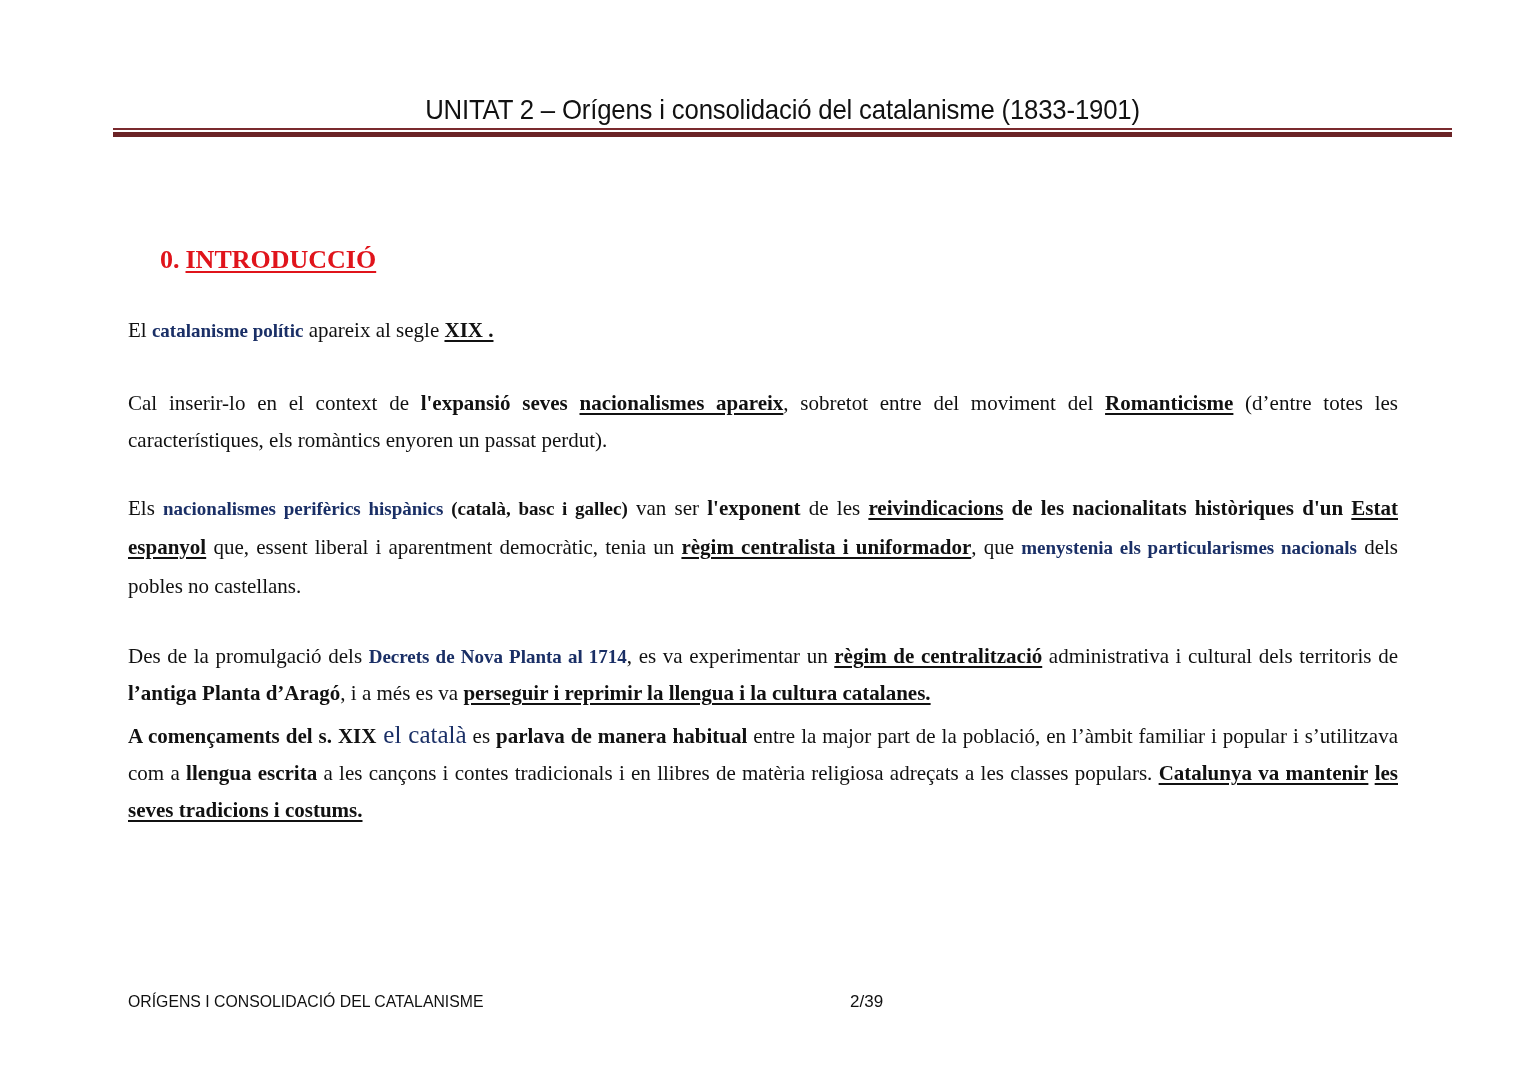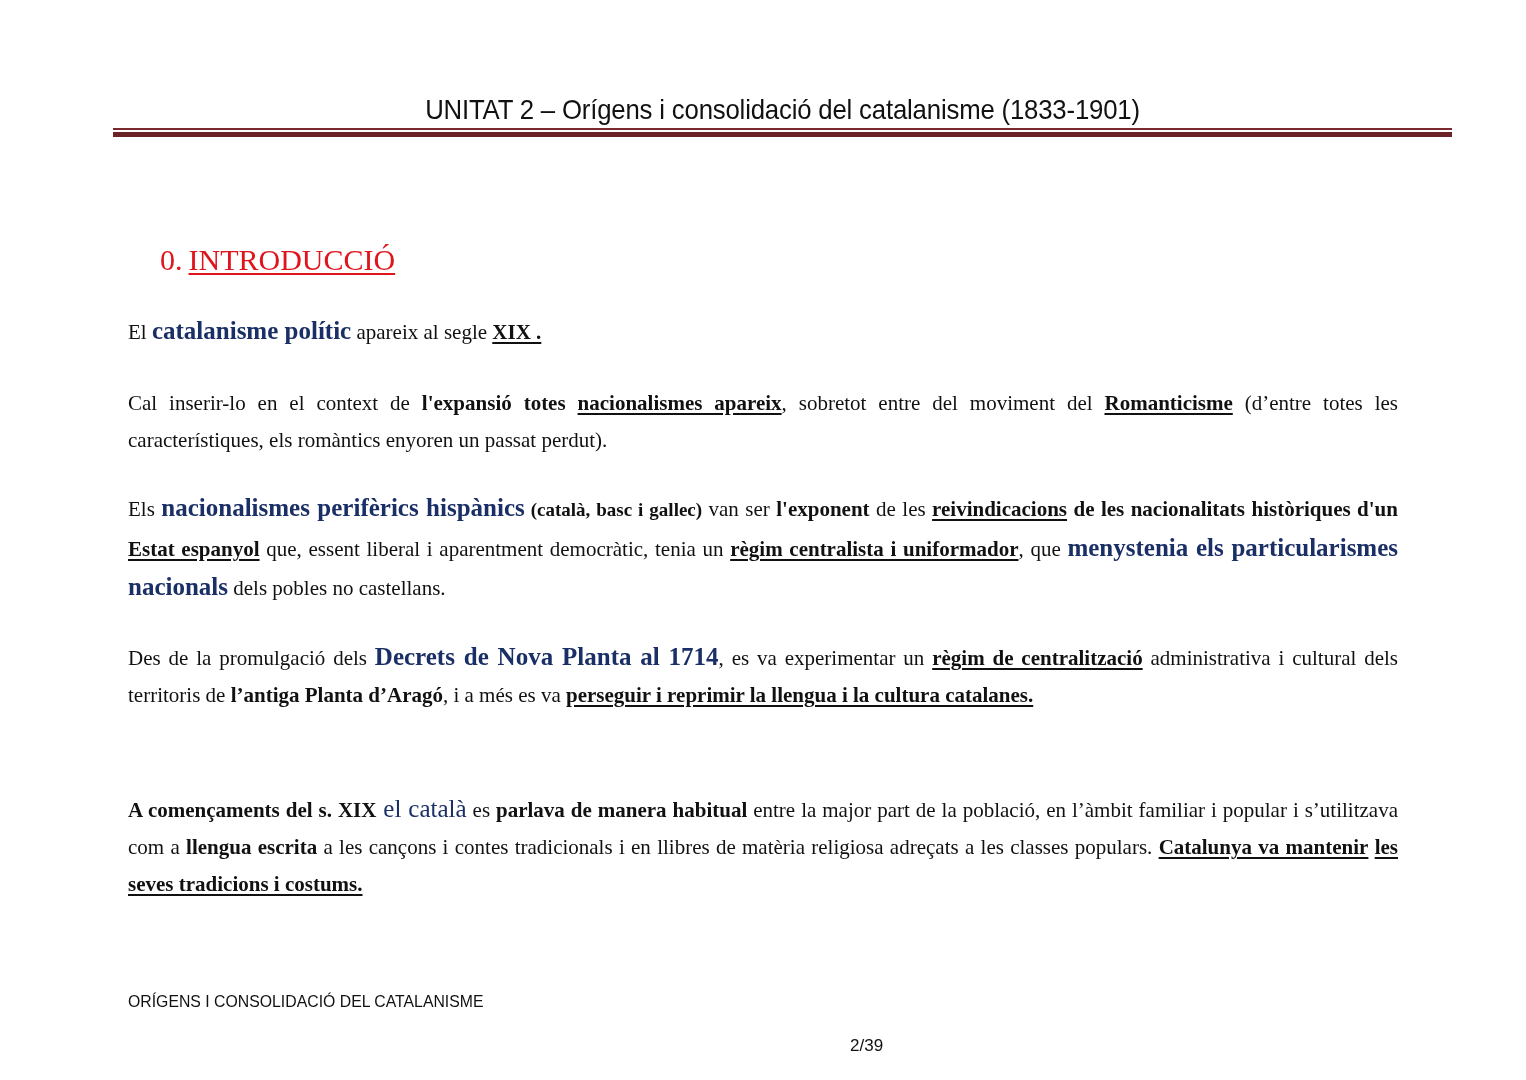--- a/index.html
+++ b/index.html
@@ -47,22 +47,22 @@
       left: 0; top: 4px;
       width: 100%;
       height: 5px;
       background: #6b2326;
     }
     .section-title {
       position: absolute;
       left: 160px;
       top: 240px;
       font-family: "Liberation Serif", serif;
-      font-weight: normal;
-      font-size: 30px;
+      font-weight: bold;
+      font-size: 26px;
       color: #e0141b;
       line-height: 40px;
     }
     .section-title .title-text {
       text-decoration: underline;
       text-decoration-thickness: 2px;
       text-underline-offset: 3px;
       margin-left: 6px;
     }
     .content {
@@ -76,21 +76,21 @@
     }
     .p {
       margin: 0;
       line-height: 37px;
     }
     .b { font-weight: bold; }
     .u { text-decoration: underline; text-decoration-thickness: 2px; text-underline-offset: 3px; }
     .blue {
       color: #1a2f66;
       font-weight: bold;
-      font-size: 25px;
+      font-size: 19px;
     }
     .blue-n {
       color: #1a2f66;
       font-size: 25px;
     }
     .sm-b { font-weight: bold; font-size: 19px; margin-top: 12px; }
     .footer-left {
       position: absolute;
       left: 128px;
       top: 992px;
@@ -100,21 +100,20 @@
       transform: scaleX(0.93);
       transform-origin: left;
     }
     .footer-right {
       position: absolute;
       left: 850px;
       top: 992px;
       font-family: "Liberation Sans", sans-serif;
       font-size: 17px;
       color: #111;
-      margin-top: 44px;
     }
   </style>
 </head>
 <body>
 
 <div class="page-header">UNITAT 2 – Orígens i consolidació del catalanisme (1833-1901)</div>
 <div class="header-rule">
   <div class="thin"></div>
   <div class="thick"></div>
 </div>
@@ -124,36 +123,36 @@
 </div>
 
 <div class="content" style="top:312px;">
   <p class="p">
     <span>El </span><span class="blue">catalanisme polític</span><span> apareix al segle </span><span class="b u">XIX .</span>
   </p>
 </div>
 
 <div class="content" style="top:385px;">
   <p class="p">
-    <span>Cal inserir-lo en el context de </span><span class="b">l'expansió totes </span><span class="b u">nacionalismes apareix</span><span>, sobretot entre del moviment del </span><span class="b u">Romanticisme</span><span> (d’entre totes les característiques, els romàntics enyoren un passat perdut).</span>
+    <span>Cal inserir-lo en el context de </span><span class="b">l'expansió seves </span><span class="b u">nacionalismes apareix</span><span>, sobretot entre del moviment del </span><span class="b u">Romanticisme</span><span> (d’entre totes les característiques, els romàntics enyoren un passat perdut).</span>
   </p>
 </div>
 
 <div class="content" style="top:489px;">
   <p class="p" style="line-height:38px;">
     <span>Els </span><span class="blue">nacionalismes perifèrics hispànics</span><span class="sm-b"> (català, basc i gallec)</span><span> van ser </span><span class="b">l'exponent</span><span> de les </span><span class="b u">reivindicacions</span><span class="b"> de les nacionalitats històriques d'un </span><span class="b u">Estat espanyol</span><span> que, essent liberal i aparentment democràtic, tenia un </span><span class="b u">règim centralista i uniformador</span><span>, que </span><span class="blue">menystenia els particularismes nacionals</span><span> dels pobles no castellans.</span>
   </p>
 </div>
 
 <div class="content" style="top:638px;">
   <p class="p">
     <span>Des de la promulgació dels </span><span class="blue">Decrets de Nova Planta al 1714</span><span>, es va experimentar un </span><span class="b u">règim de centralització</span><span> administrativa i cultural dels territoris de </span><span class="b">l’antiga Planta d’Aragó</span><span>, i a més es va </span><span class="b u">perseguir i reprimir la llengua i la cultura catalanes.</span>
   </p>
 </div>
 
-<div class="content" style="top:790px;">
+<div class="content" style="top:716px;">
   <p class="p">
     <span class="b">A començaments del s. XIX</span><span class="blue-n"> el català</span><span> es </span><span class="b">parlava de manera habitual</span><span> entre la major part de la població, en l’àmbit familiar i popular i s’utilitzava com a </span><span class="b">llengua escrita</span><span> a les cançons i contes tradicionals i en llibres de  matèria religiosa adreçats a les classes populars. </span><span class="b u">Catalunya va mantenir</span><span> </span><span class="b u">les seves tradicions i costums.</span>
   </p>
 </div>
 
 <div class="footer-left">ORÍGENS I CONSOLIDACIÓ DEL CATALANISME</div>
 <div class="footer-right">2/39</div>
 
 </body></html>

